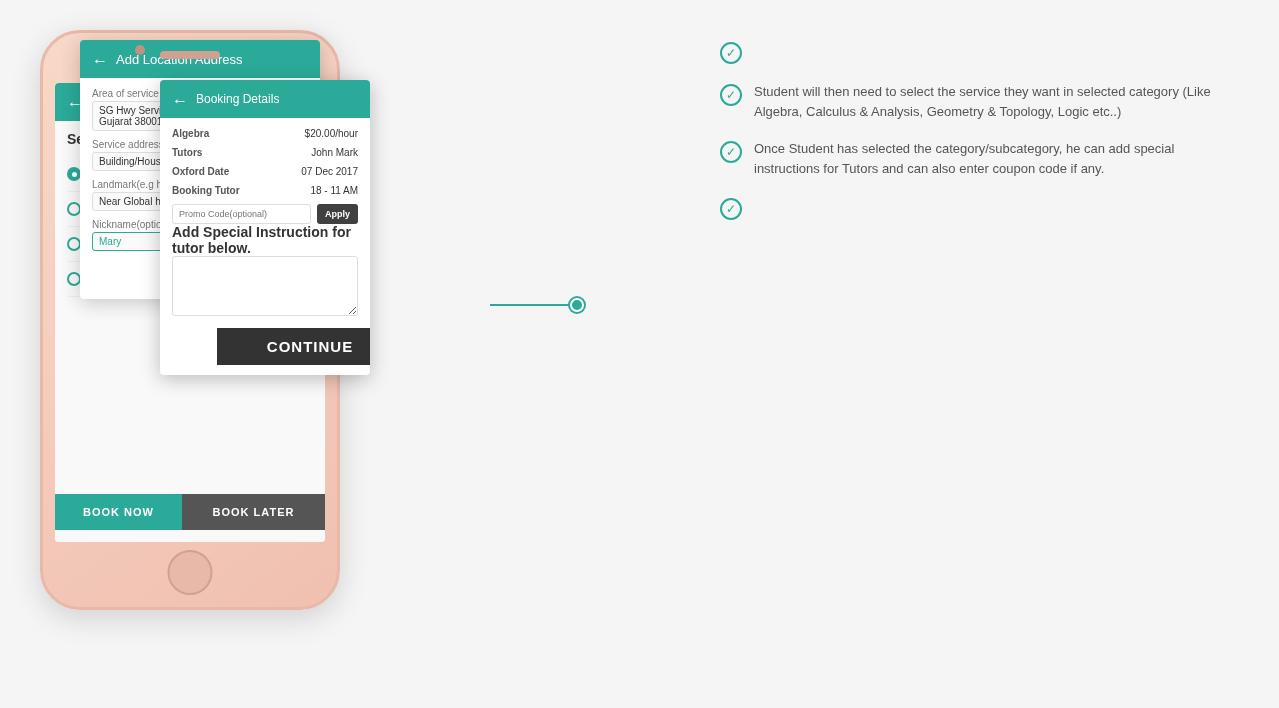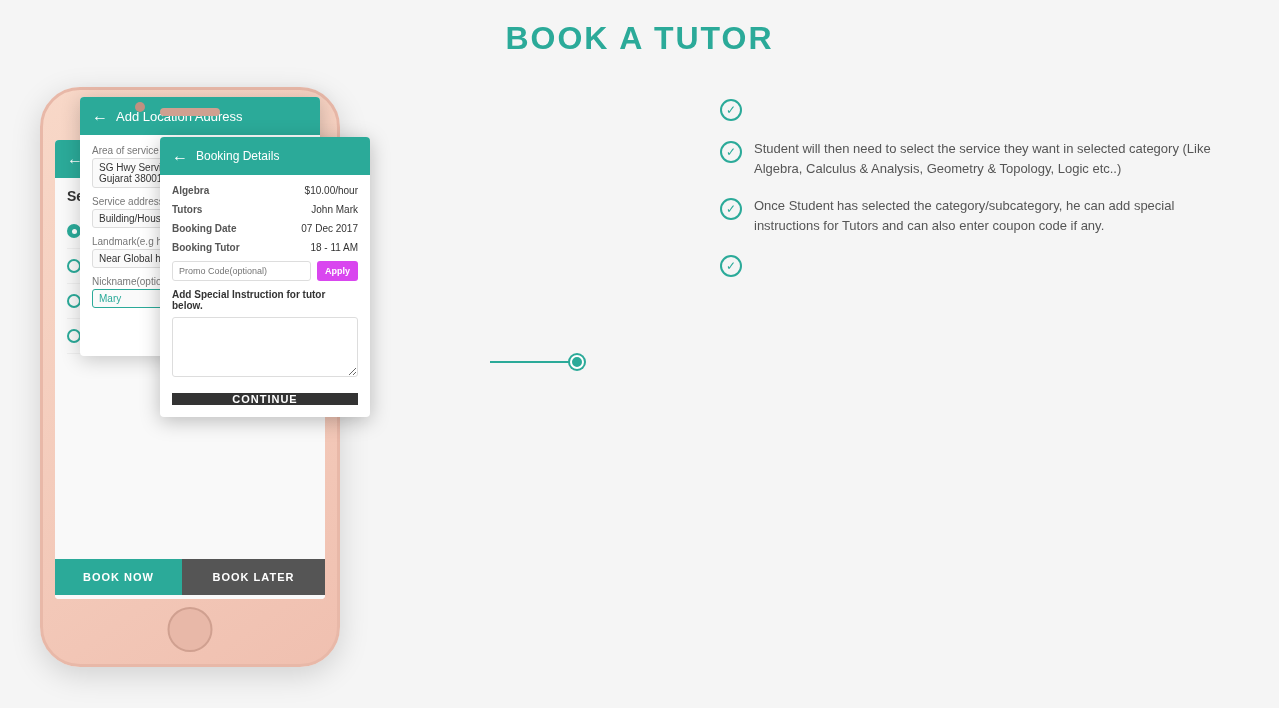--- a/index.html
+++ b/index.html
@@ -166,21 +166,21 @@
     .radio-btn.selected::after {
       content: '';
       width: 5px;
       height: 5px;
       background: white;
       border-radius: 50%;
     }
 
     .screen-bottom-btns {
       position: absolute;
-      bottom: 4px;
+      bottom: 12px;
       left: 0;
       right: 0;
       display: flex;
     }
 
     .btn-book-now {
       flex: 1;
       background: #2baa99;
       color: white;
       border: none;
@@ -306,66 +306,67 @@
     }
 
     .booking-row-value {
       color: #333;
       text-align: right;
     }
 
     .promo-row {
       display: flex;
       gap: 6px;
-      margin-bottom: 8px;
+      margin-bottom: 0;
     }
 
     .promo-input {
       flex: 1;
       border: 1px solid #ddd;
       border-radius: 3px;
       padding: 4px 6px;
       font-size: 9px;
       color: #aaa;
     }
 
     .apply-btn {
-      background: #d946ef;
+      background: #404040;
       color: white;
       border: none;
       border-radius: 3px;
       padding: 4px 8px;
       font-size: 9px;
       font-weight: 700;
     }
 
     .special-instruction-label {
-      font-size: 10px;
+      font-size: 14px;
       color: #333;
       font-weight: 600;
-      margin-bottom: 6px;
     }
 
     .special-textarea {
       width: 100%;
       height: 60px;
       border: 1px solid #ddd;
       border-radius: 3px;
       margin-bottom: 8px;
     }
 
     .continue-btn {
       background: #333;
       color: white;
       border: none;
       width: 100%;
-      font-size: 11px;
+      padding: 10px;
+      font-size: 15px;
       font-weight: 700;
       letter-spacing: 1px;
       cursor: pointer;
+      margin-left: 45px;
     }
 
     .connector-dot {
       width: 14px;
       height: 14px;
       background: #2baa99;
       border-radius: 50%;
       border: 2px solid white;
       box-shadow: 0 0 0 2px #2baa99;
     }
@@ -418,21 +419,20 @@
       width: 580px;
       height: 580px;
       flex-shrink: 0;
     }
   </style>
 </head>
 <body>
 
 <div class="page-container">
 
-  <h1 class="page-title">BOOK A TUTOR</h1>
 
   <div class="content-area">
 
     <div class="screens-container">
 
       <div class="phone-mockup">
         <div class="phone-speaker"></div>
         <div class="phone-camera"></div>
         <div class="phone-screen">
 
@@ -496,28 +496,28 @@
       </div>
 
       <div class="screen-booking">
         <div class="booking-header">
           <span class="back-arrow">←</span>
           <span>Booking Details</span>
         </div>
         <div class="booking-body">
           <div class="booking-row">
             <span class="booking-row-label">Algebra</span>
-            <span class="booking-row-value">$10.00/hour</span>
+            <span class="booking-row-value">$20.00/hour</span>
           </div>
           <div class="booking-row">
             <span class="booking-row-label">Tutors</span>
             <span class="booking-row-value">John Mark</span>
           </div>
           <div class="booking-row">
-            <span class="booking-row-label">Booking Date</span>
+            <span class="booking-row-label">Oxford Date</span>
             <span class="booking-row-value">07 Dec 2017</span>
           </div>
           <div class="booking-row">
             <span class="booking-row-label">Booking Tutor</span>
             <span class="booking-row-value">18 - 11 AM</span>
           </div>
           <div class="promo-row">
             <input class="promo-input" type="text" placeholder="Promo Code(optional)" style="">
             <button class="apply-btn">Apply</button>
           </div>

